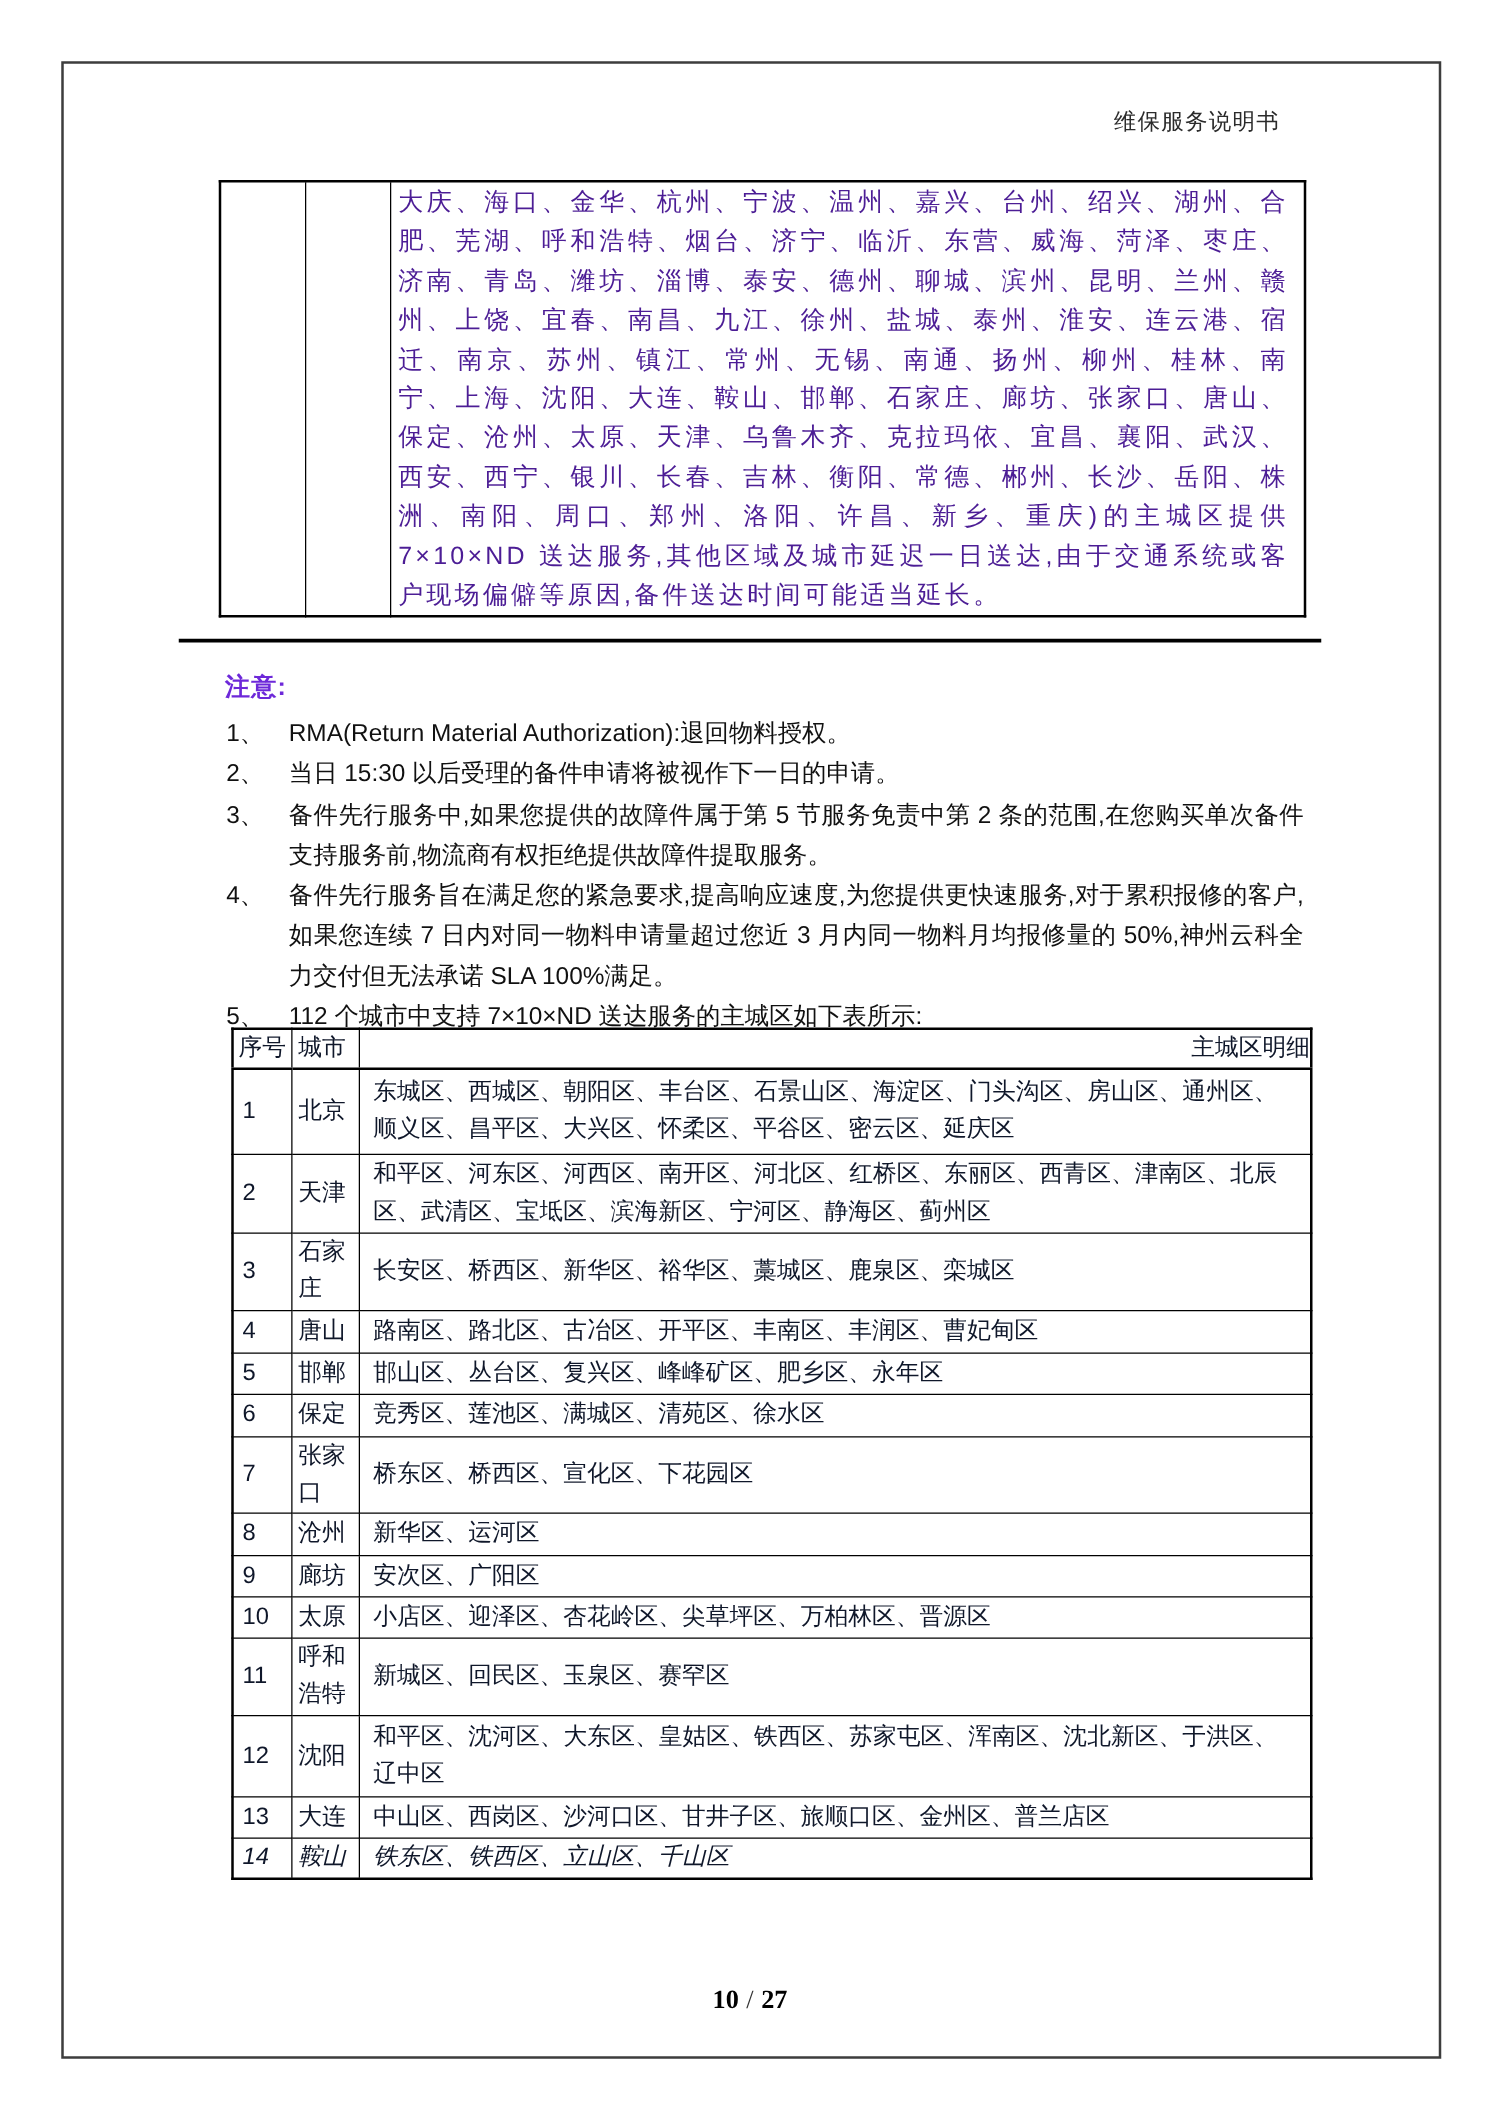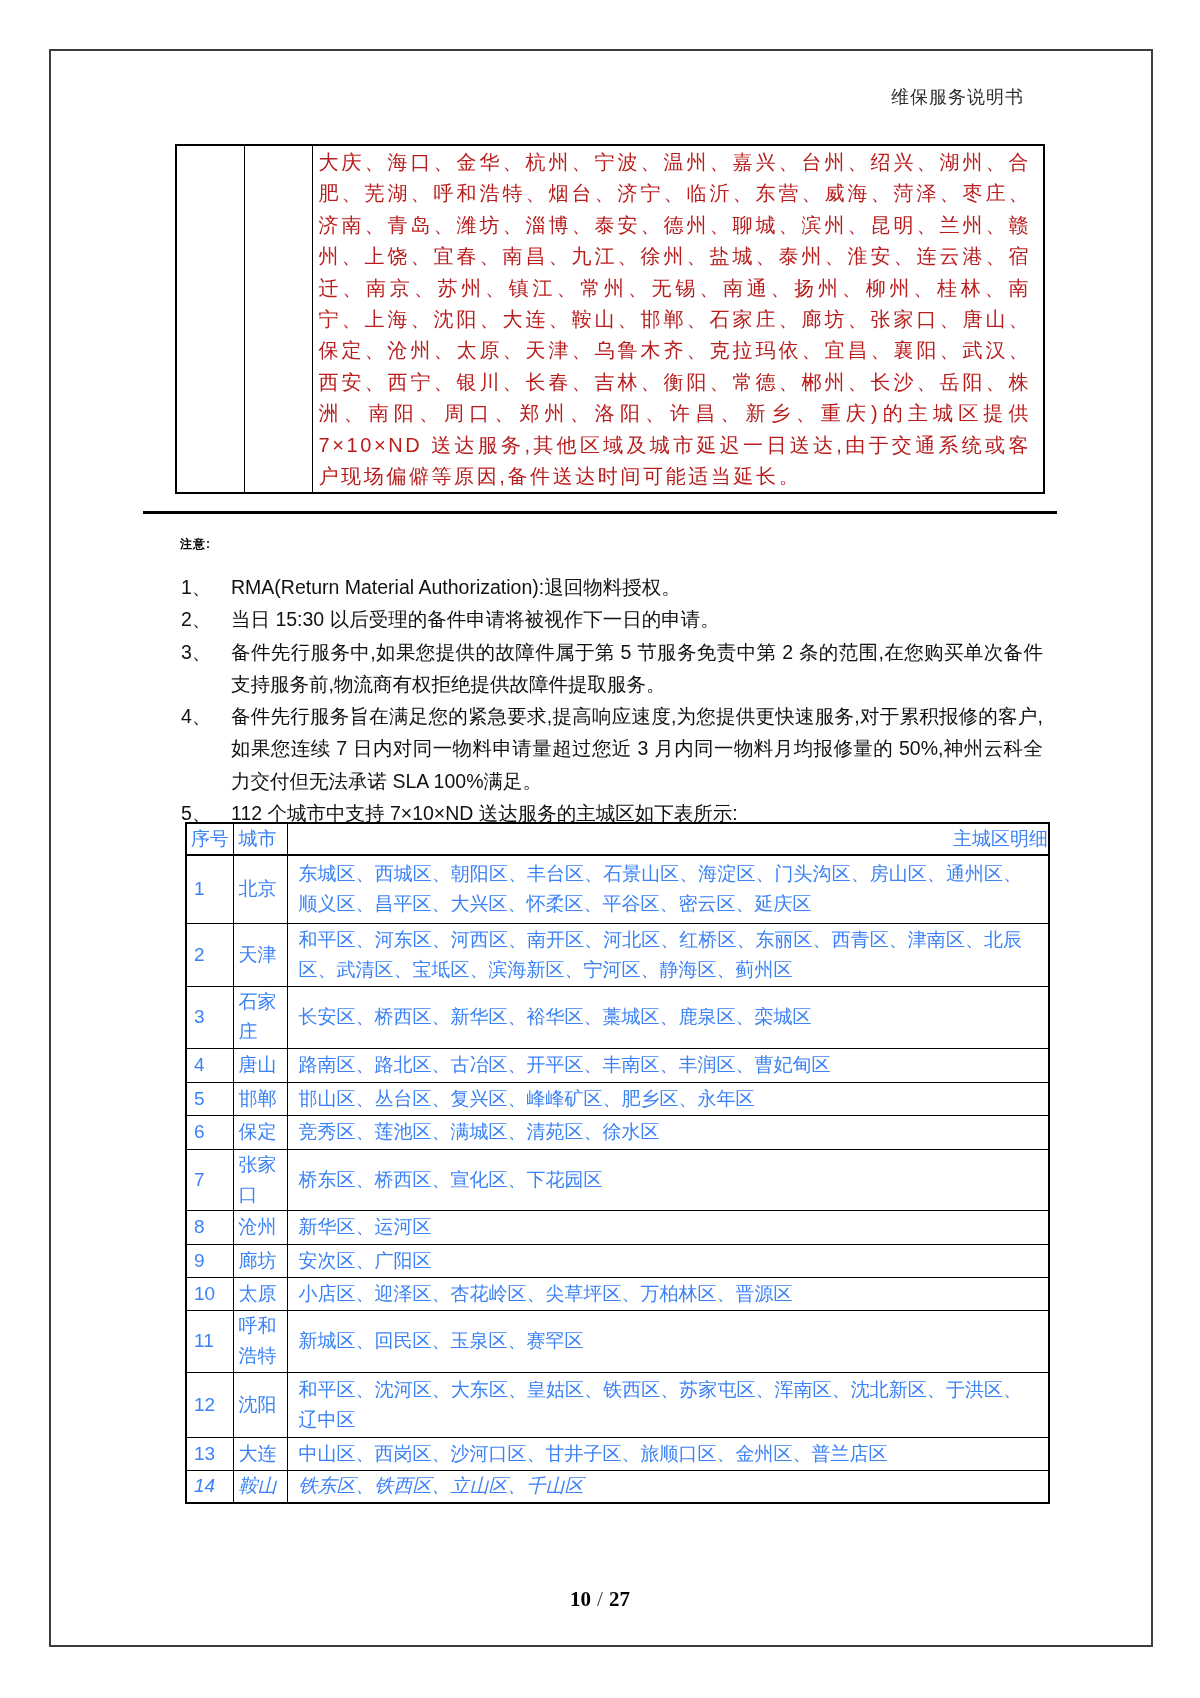--- a/index.html
+++ b/index.html
@@ -22,41 +22,41 @@
   
   .cont-table{
     position:absolute;left:175px;top:144px;width:868px;height:346px;
     border-collapse:collapse;table-layout:fixed;
   }
   .cont-table td{border:1px solid #000;vertical-align:top;}
   .cont-table{border:2px solid #000;}
   .cont-table .c3{
     padding:1px 12px 0 6px;
     font-size:20px;letter-spacing:2.6px;line-height:31.4px;
-    text-align:justify;color:#b91c1c;
+    text-align:justify;color:#4c1d95;
   }
   
   .rule{position:absolute;left:143px;top:511px;width:914px;height:3px;background:#000;}
   
   .notice-label{
     position:absolute;left:180px;top:536px;
-    font-size:12px;font-weight:bold;letter-spacing:1px;color:#000000;
+    font-size:20px;font-weight:bold;letter-spacing:1px;color:#6d28d9;
   }
   .notes{
     position:absolute;left:181px;top:571px;width:862px;
     font-size:19.5px;line-height:32.3px;color:#111;
   }
   .note-row{display:flex;}
   .note-no{width:50px;flex:none;}
   .note-text{flex:1;text-align:justify;}
   
   .city-table{
     position:absolute;left:185px;top:822px;width:863px;
     border-collapse:collapse;table-layout:fixed;
-    font-size:19px;line-height:30px;color:#3b82f6;
+    font-size:19px;line-height:30px;color:#0f172a;
     border:2px solid #000;
   }
   .city-table th,.city-table td{border:1px solid #000;vertical-align:middle;font-weight:normal;padding:0;}
   .city-table thead tr{height:30px;}
   .city-table th.h-no{text-align:center;}
   .city-table th.h-city{text-align:left;padding-left:5px;}
   .city-table th.h-detail{text-align:right;border-radius:11px;}
   .city-table thead th{border-bottom:2px solid #000;}
   .city-table td.no{text-align:left;padding-left:7px;}
   .city-table td.city{text-align:left;padding:0 3px 0 5px;}

